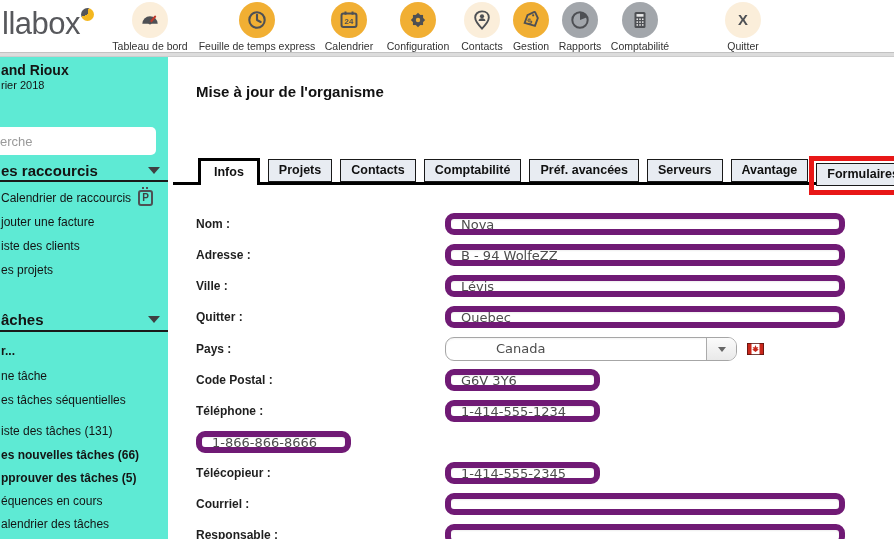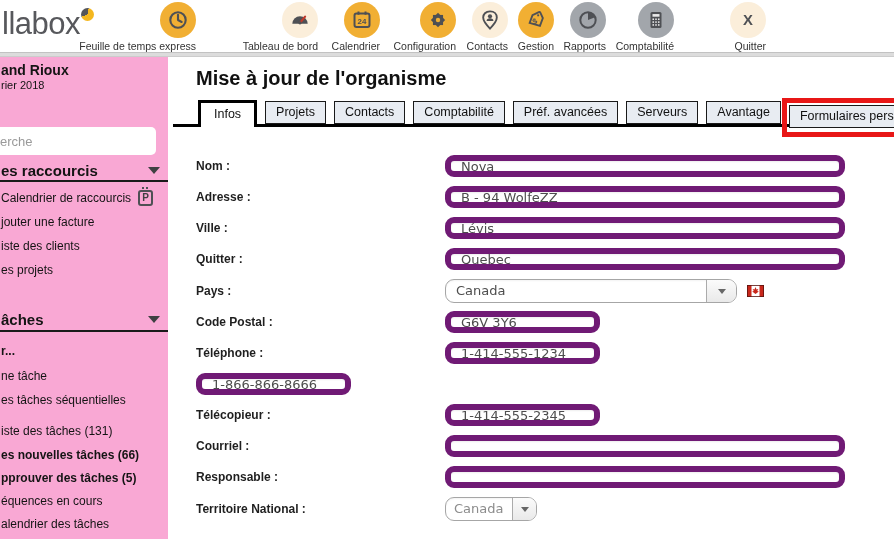--- a/index.html
+++ b/index.html
@@ -7,39 +7,39 @@
               font-family:"Liberation Sans", sans-serif; }
 
   
   .header { position:absolute; left:0; top:0; width:894px; height:52px; background:#fff; }
   .logo { position:absolute; left:2px; top:6px; font-size:31px; font-weight:500;
           color:#57585C; letter-spacing:-0.5px; white-space:nowrap; }
   .logo-badge { display:inline-block; width:13px; height:13px; border-radius:50%;
           background:conic-gradient(from 250deg,#54555A 0 120deg,#F4B71F 0);
           position:relative; top:-13px; left:1px; }
   .toolbar { position:absolute; left:104px; top:2px; display:flex; align-items:flex-start; }
-  .tb-item { display:flex; flex-direction:column; align-items:flex-end; cursor:pointer; }
+  .tb-item { display:flex; flex-direction:column; align-items:center; cursor:pointer; }
   .tb-item:nth-child(1){width:92px;} .tb-item:nth-child(2){width:122px;}
   .tb-item:nth-child(3){width:62px;} .tb-item:nth-child(4){width:76px;}
   .tb-item:nth-child(5){width:52px;} .tb-item:nth-child(6){width:46px;}
   .tb-item:nth-child(7){width:52px;} .tb-item:nth-child(8){width:68px;}
   .tb-item:nth-child(9){width:46px; margin-left:46px;}
   .tb-circle { width:36px; height:36px; border-radius:50%; display:flex;
                align-items:center; justify-content:center; }
   .tb-circle[data-tone="orange"]{ background:#F1AF33; }
   .tb-circle[data-tone="cream"] { background:#FBEEDA; }
   .tb-circle[data-tone="gray"]  { background:#A2A6AB; }
   .tb-label { margin-top:2px; font-size:10.5px; color:#333; white-space:nowrap; }
 
   .divider { position:absolute; left:0; top:52px; width:894px; height:5px;
              background:#DCDCDC; border-top:1px solid #C2C2C2; border-bottom:1px solid #CCC; }
 
   
   .sidebar { position:absolute; left:0; top:57px; width:168px; height:482px;
-             background:#f9a8d4; color:#141414; }
+             background:#5eead4; color:#141414; }
   .sb-user { position:absolute; left:1px; top:5px; font-size:14px; font-weight:bold; white-space:nowrap;}
   .sb-date { position:absolute; left:1px; top:22px; font-size:11px; white-space:nowrap;}
   .sb-search { position:absolute; left:-12px; top:70px; width:168px; height:28px;
                border:none; border-radius:5px; background:#fff; padding:0 12px;
                font-size:13px; color:#444; outline:none; }
   .sb-search::placeholder { color:#9a9a9a; }
   .sb-header { position:absolute; left:1px; right:8px; font-size:15px; font-weight:bold;
                display:flex; justify-content:space-between; align-items:center; cursor:pointer;
                white-space:nowrap;}
   .caret { width:0; height:0; border-left:6px solid transparent;
@@ -50,80 +50,80 @@
   .sb-item.bold { font-weight:bold; }
   .p-badge { display:inline-block; min-width:15px; height:16px; border:2px solid #4E5054;
              border-radius:3px; font-weight:bold; font-size:10px; line-height:12px;
              color:#3F4042; text-align:center; margin-left:7px; position:relative; }
   .p-badge::before { content:""; position:absolute; top:-5px; left:2px; right:2px; height:2px;
              background:repeating-linear-gradient(90deg,#4E5054 0 2px,transparent 2px 4px); }
 
   
   .content { position:absolute; left:168px; top:57px; width:726px; height:482px;
              background:#fff; padding:0 13px 0 28px; }
-  .page-title { margin-top:10px; font-size:20px; font-weight:bold; color:#111; }
+  .page-title { margin-top:26px; font-size:15px; font-weight:bold; color:#111; }
 
   .tabbar { display:flex; align-items:flex-end; gap:8px; margin-left:-23px; margin-top:10px;
             padding-left:25px; border-bottom:3px solid #000; }
-  .tab { background:#E8ECF2; border:1.5px solid #1a1a1a; font-size:12.5px; font-weight:normal;
-         color:#111; padding:3px 10px 4px; white-space:nowrap; cursor:pointer; }
+  .tab { background:#E8ECF2; border:1.5px solid #1a1a1a; font-size:12.5px; font-weight:bold;
+         color:#111; padding:3px 10px 4px; white-space:nowrap; cursor:pointer;margin-top:48px; }
   .tab.active { background:#fff; border:3px solid #000; border-bottom:none;
                 padding:4px 13px 6px; margin-bottom:-3px; }
   .hl-wrap { position:relative; display:inline-block; }
   .red-box { position:absolute; top:-8px; bottom:-13px; left:-7px; right:-8px;
              border:5px solid #E81717; z-index:5; pointer-events:none; }
 
   .form { margin-top:28px; }
   .row { display:flex; align-items:center; height:22px; margin-bottom:9px; }
   .row.combo-row { height:24px; margin-bottom:8px; }
   .flabel { width:249px; flex-shrink:0; font-size:12px; font-weight:bold; color:#1F1F1F; }
   .fin { height:22px; border:6px solid #701a75; border-radius:9px; padding:0 10px;
          font-family:"DejaVu Sans", sans-serif; font-size:13px; color:#4D4D4D;
          background:#fff; outline:none; box-shadow:inset 0 1px 2px rgba(0,0,0,0.07); }
   .fin.wide { width:400px; } .fin.short { width:155px; }
   .combo { display:flex; align-items:stretch; border:1px solid #A6A6A6; border-radius:9px;
            overflow:hidden; height:24px; background:#fff;
-           box-shadow:inset 0 1px 2px rgba(0,0,0,0.05); cursor:pointer;}
+           box-shadow:inset 0 1px 2px rgba(0,0,0,0.05); cursor:pointer;padding-left:40px;}
   .combo.wide-combo { width:292px; } .combo.tiny { width:92px; }
   .combo .val { flex:1; padding:0 10px; line-height:22px; font-family:"DejaVu Sans", sans-serif;
                 font-size:13px; color:#4D4D4D; white-space:nowrap; overflow:hidden;}
   .combo.tiny .val { color:#8C8C8C; padding:0 8px;}
   .combo .btn { width:30px; background:linear-gradient(#FBFBFB,#E9E9E9);
                 border-left:1px solid #ABABAB; display:flex; align-items:center;
                 justify-content:center; }
   .combo.tiny .btn { width:24px; }
   .tri { width:0; height:0; border-left:4px solid transparent; border-right:4px solid transparent;
          border-top:5px solid #666; }
   .flag { margin-left:10px; display:inline-flex; }
 </style>
 </head>
 <body>
 
 <div class="header">
   <div class="logo"><span>llabox</span><span class="logo-badge"></span></div>
 
   <div class="toolbar">
     <div class="tb-item">
-      <div class="tb-circle" data-tone="orange">
-        <svg viewBox="0 0 20 20" width="22" height="22">
-            <circle cx="10" cy="10" r="7" fill="none" stroke="#4E5054" stroke-width="1.9"></circle>
-            <path d="M10,10 L10,5.2 M10,10 L13.3,11.8" stroke="#4E5054" stroke-width="1.9" stroke-linecap="round" fill="none"></path>
-          </svg>
-      </div>
-      <div class="tb-label">Feuille de temps express</div>
-    </div>
-    <div class="tb-item">
       <div class="tb-circle" data-tone="cream">
         <svg viewBox="0 0 20 20" width="22" height="22">
             <path d="M3,13.5 a7,6.8 0 1 1 14,0 Z" fill="#4E5054"></path>
             <line x1="10" y1="12.6" x2="14.6" y2="6.9" stroke="#C03A2B" stroke-width="2" stroke-linecap="round"></line>
             <circle cx="10" cy="12.6" r="1.5" fill="#4E5054"></circle>
           </svg>
       </div>
       <div class="tb-label">Tableau de bord</div>
+    </div>
+    <div class="tb-item">
+      <div class="tb-circle" data-tone="orange">
+        <svg viewBox="0 0 20 20" width="22" height="22">
+            <circle cx="10" cy="10" r="7" fill="none" stroke="#4E5054" stroke-width="1.9"></circle>
+            <path d="M10,10 L10,5.2 M10,10 L13.3,11.8" stroke="#4E5054" stroke-width="1.9" stroke-linecap="round" fill="none"></path>
+          </svg>
+      </div>
+      <div class="tb-label">Feuille de temps express</div>
     </div>
     <div class="tb-item">
       <div class="tb-circle" data-tone="orange">
         <svg viewBox="0 0 20 20" width="22" height="22">
             <rect x="3.2" y="4" width="13.6" height="12.4" rx="1.8" fill="none" stroke="#4E5054" stroke-width="1.8"></rect>
             <path d="M6.8,2.2 v3 M13.2,2.2 v3" stroke="#4E5054" stroke-width="1.8"></path>
             <text x="10" y="13.6" font-size="7.2" font-weight="bold" fill="#4E5054" text-anchor="middle" font-family="Liberation Sans, sans-serif">24</text>
           </svg>
       </div>
       <div class="tb-label">Calendrier</div>

